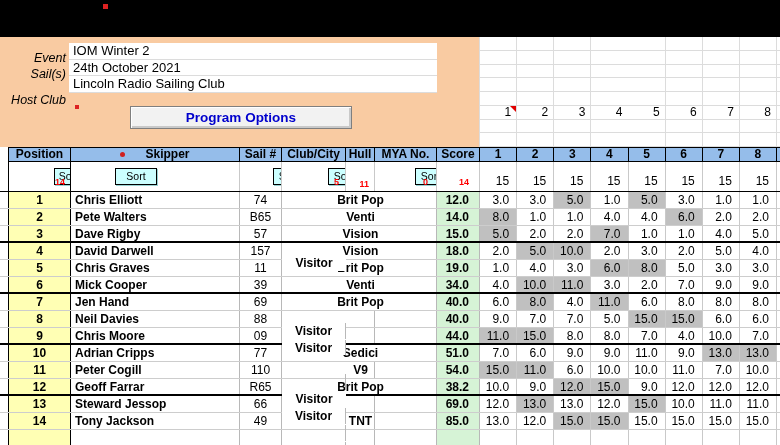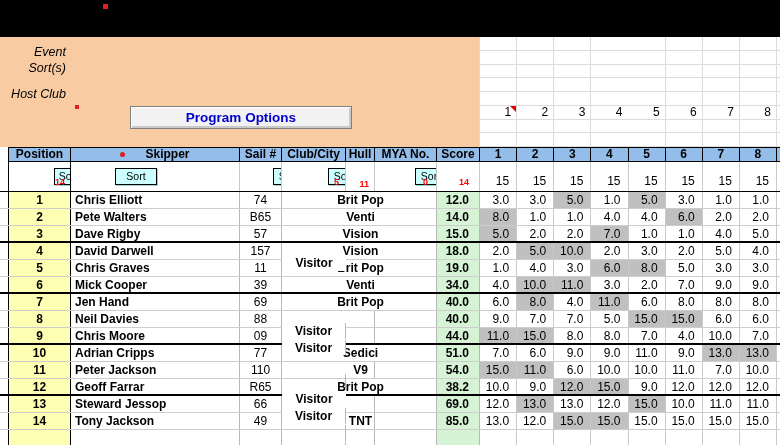--- a/index.html
+++ b/index.html
@@ -20,21 +20,21 @@
       repeating-linear-gradient(to right, transparent 0 36.125px, #DCDCDC 36.125px 37.125px),
       repeating-linear-gradient(to bottom, transparent 0 12.75px, #DCDCDC 12.75px 13.75px);
   }
   .race-numbers-row{position:absolute;left:0;top:68px;height:14px;display:flex;}
   .race-num{position:relative;width:37.125px;box-sizing:border-box;text-align:right;
     padding-right:6px;font-size:12px;line-height:14px;}
   .corner-triangle{position:absolute;right:1px;top:1px;width:0;height:0;
     border-left:6px solid transparent;border-top:6px solid #E00000;}
   
   .field-label{position:absolute;left:0;width:66px;text-align:right;font-style:italic;
-    font-size:12.5px;height:16px;line-height:16px;}
+    font-size:12.5px;height:16px;line-height:16px;margin-top:6px;}
   .field-values{position:absolute;left:69px;top:43px;width:368px;}
   .field-value{height:15.6px;line-height:15.6px;background:#fff;border-bottom:1px solid #DCDCDC;
     padding-left:4px;font-size:13px;white-space:nowrap;overflow:hidden;}
   .program-btn{position:absolute;left:130px;top:106px;width:222px;height:23px;box-sizing:border-box;
     background:#F2F2F2;border:1px solid #7F7F7F;
     box-shadow:inset 1px 1px 0 #ffffff, inset -2px -2px 0 #C9C9C9;
     color:#0000CD;font-weight:bold;font-size:13.5px;text-align:center;line-height:21px;cursor:pointer;}
   
   .results{position:absolute;left:0;top:147px;width:780px;}
   .trow{display:flex;width:780px;box-sizing:border-box;}
@@ -112,22 +112,27 @@
       <div class="race-num">3</div>
       <div class="race-num">4</div>
       <div class="race-num">5</div>
       <div class="race-num">6</div>
       <div class="race-num">7</div>
       <div class="race-num">8</div>
     </div>
   </div>
 
   <div class="field-label" style="top:44px">Event</div>
-  <div class="field-label" style="top:60px">Sort(s)</div>
+  <div class="field-label" style="top:60px">Sail(s)</div>
   <div class="field-label" style="top:86px">Host Club</div>
+  <div class="field-values">
+    <div class="field-value">IOM Winter 2</div>
+    <div class="field-value">24th October 2021</div>
+    <div class="field-value">Lincoln Radio Sailing Club</div>
+  </div>
 
   <div class="red-dot options-dot"></div>
   <div class="program-btn">Program Options</div>
 
   <div class="results">
 
     <div class="trow hrow">
       <div class="cell w-spacer"></div>
       <div class="cell w-pos hcell hfirst">Position</div>
       <div class="cell w-skip hcell skip-head">
@@ -425,21 +430,21 @@
             <div class="race">11.0</div>
             <div class="race">9.0</div>
             <div class="race discard">13.0</div>
             <div class="race discard">13.0</div>
           </div>
       <div class="cell w-sliver"></div>
     </div>
         <div class="trow drow">
       <div class="cell w-spacer"></div>
       <div class="cell w-pos pos">11</div>
-      <div class="cell w-skip skip">Peter Jackson</div>
+      <div class="cell w-skip skip">Peter Cogill</div>
       <div class="cell w-sail sail">110</div>
       <div class="cell w-clubhull clubhull">
         <div class="hull-text">V9</div>
         <div class="club-cell"></div>
         <div class="line-375"></div>
       </div>
       <div class="cell w-mya mya"></div>
       <div class="cell w-score score">54.0</div>
       <div class="race-cells">
             <div class="race discard">15.0</div>

